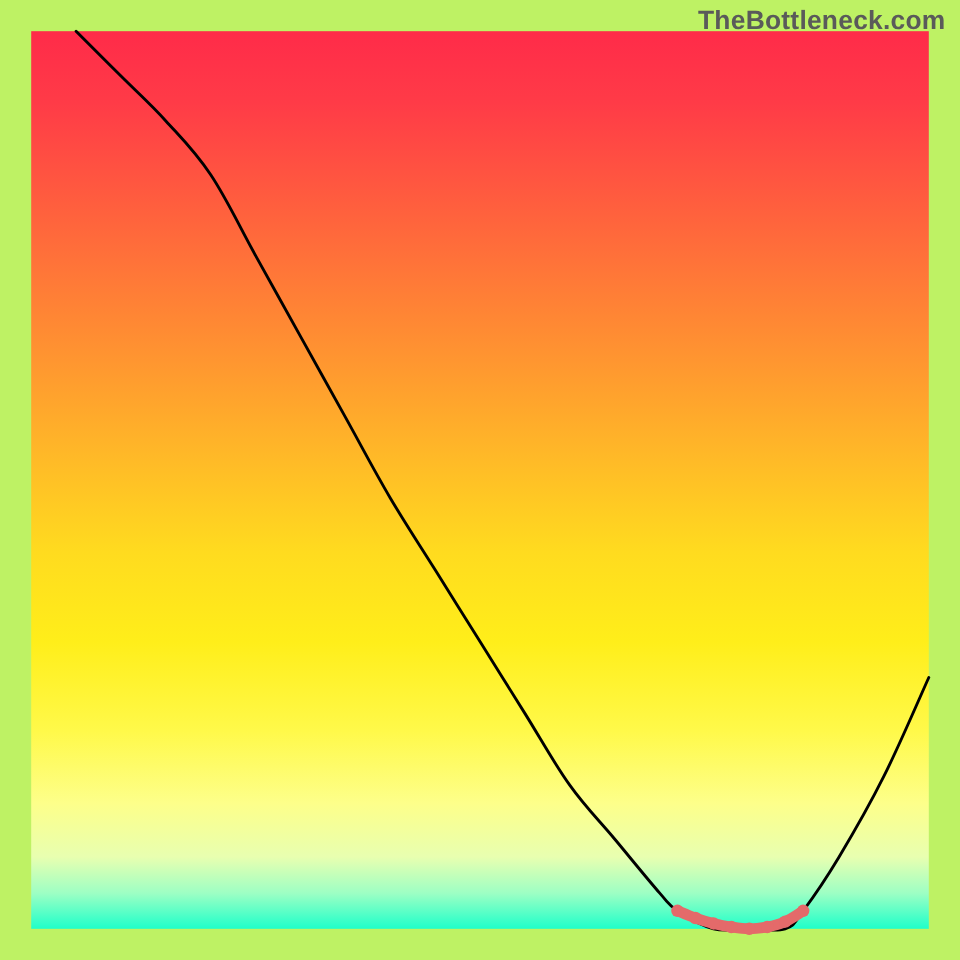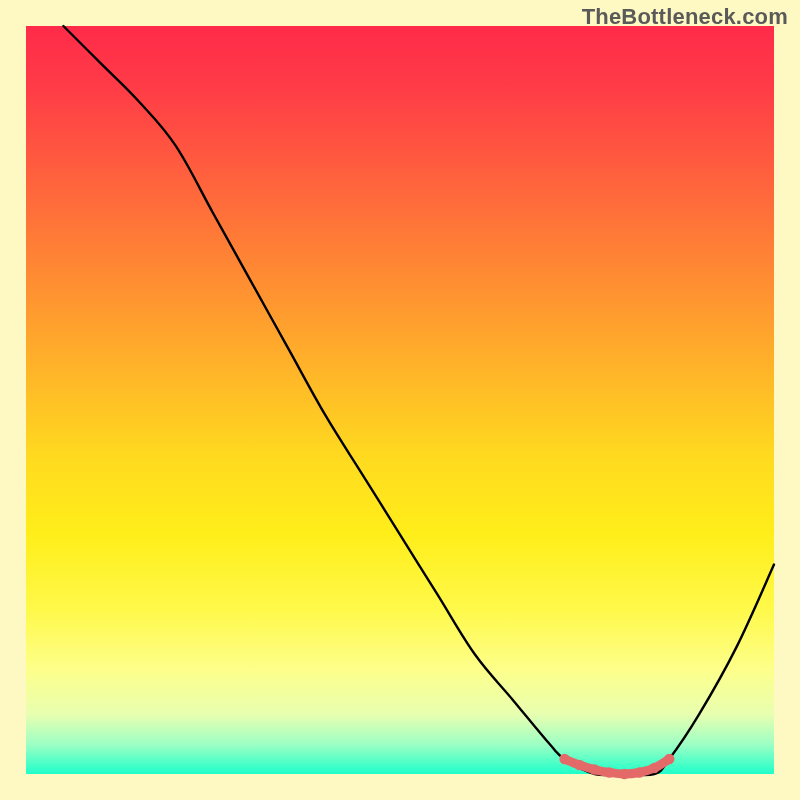--- a/index.html
+++ b/index.html
@@ -1,21 +1,21 @@
 <!DOCTYPE html>
 <html><head>
 <meta charset="utf-8">
 <style>
   * { margin: 0; padding: 0; box-sizing: border-box; }
   html, body { width: 800px; height: 800px; overflow: hidden; background: #000; }
   .frame {
     position: relative;
     width: 800px;
     height: 800px;
-    background: #fef9c3;
+    background: #bef264;
   }
   .watermark {
     position: absolute;
     top: 4px;
     right: 12px;
     font-family: Arial, Helvetica, sans-serif;
     font-size: 22px;
     font-weight: 600;
     color: #5a5a5a;
     letter-spacing: 0.2px;

